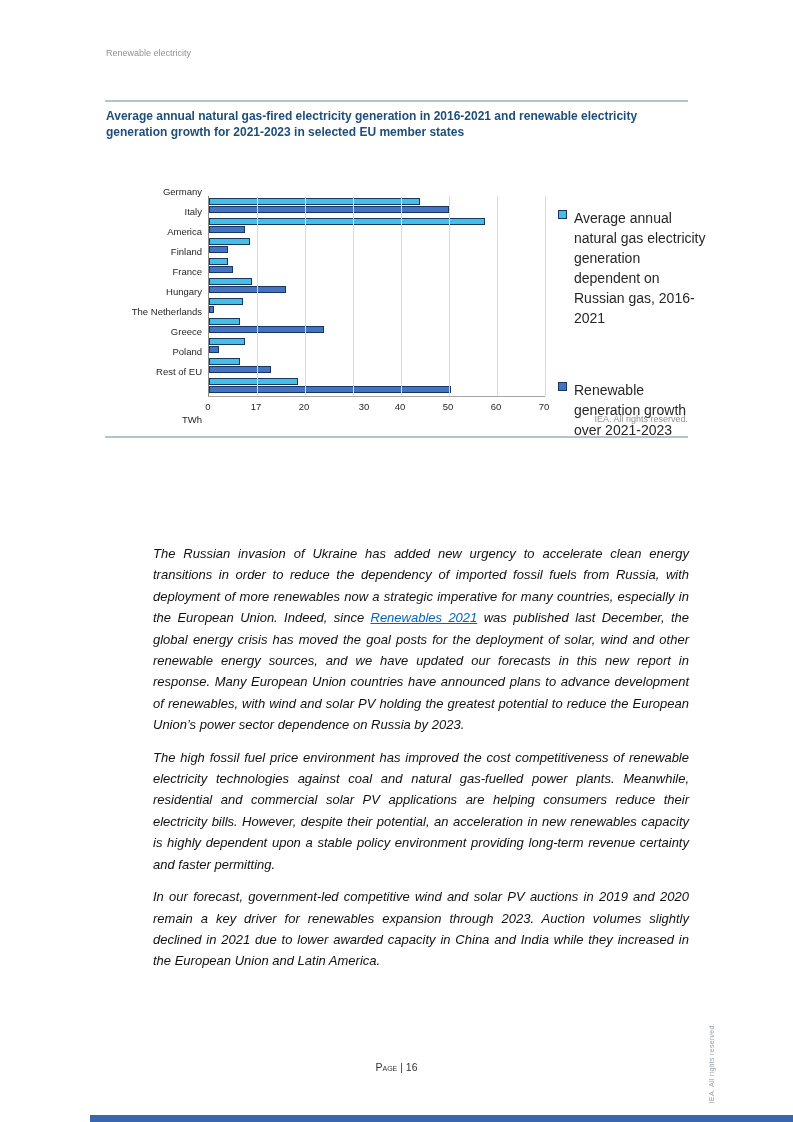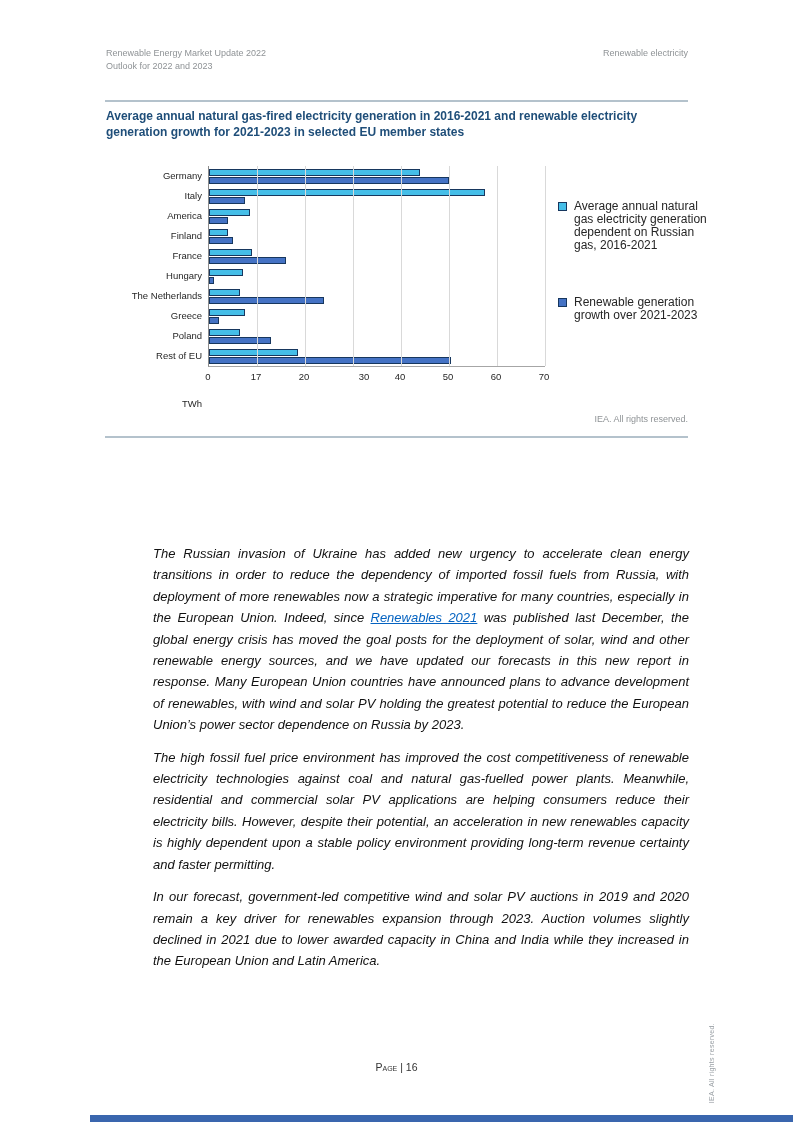--- a/index.html
+++ b/index.html
@@ -9,35 +9,35 @@
   }
   
   .header{position:absolute;left:106px;right:105px;top:47px;display:flex;justify-content:space-between;
     font-size:9px;line-height:13px;color:#8f9396;}
   .rule{position:absolute;left:105px;width:583px;height:2px;background:#b4c2cc;}
   .rule-top{top:100px;}
   .rule-mid{top:436px;}
   
   .fig-title{position:absolute;left:106px;top:109px;width:576px;
     font-size:12px;line-height:15.5px;font-weight:bold;color:#1f4e79;}
-  .chart{position:absolute;left:120px;top:166px;display:flex;align-items:flex-start;}
+  .chart{position:absolute;left:120px;top:166px;display:flex;align-items:center;}
   .col-labels{width:88px;}
   .col-labels .clabel{height:20px;line-height:20px;text-align:right;padding-right:6px;
     font-size:9.5px;color:#262626;white-space:nowrap;}
   .xunit{margin-top:32px;text-align:right;padding-right:6px;font-size:9.5px;color:#262626;}
   .col-plot{width:336px;}
   .plotarea{position:relative;width:336px;height:200px;
     border-left:1px solid #8c8c8c;border-bottom:1px solid #a6a6a6;}
   .gridline{position:absolute;top:0;bottom:0;width:1px;background:#d9d9d9;}
   .brow{height:20px;display:flex;flex-direction:column;justify-content:center;gap:1px;}
   .bar{height:7px;border:1px solid #17375e;box-sizing:border-box;}
   .axisrow{position:relative;height:14px;}
   .xtick{position:absolute;top:4px;transform:translateX(-50%);font-size:9.5px;color:#262626;}
   .col-legend{width:152px;padding-left:14px;padding-top:34px;display:flex;flex-direction:column;gap:44px;}
-  .legend-item{display:flex;align-items:flex-start;font-size:12px;line-height:13px;color:#262626;}
+  .legend-item{display:flex;align-items:flex-start;font-size:14px;line-height:20px;color:#262626;margin-top:8px;}
   .legend-swatch{width:7px;height:7px;border:1px solid #17375e;box-sizing:content-box;
     margin:2px 7px 0 0;flex-shrink:0;}
   .fig-copyright{position:absolute;right:105px;top:414px;font-size:9px;color:#8f9396;}
   
   .h1{position:absolute;left:106px;top:454px;width:578px;
     font-size:19.5px;line-height:26.5px;font-weight:bold;color:#1f4e79;}
   .bodytext{position:absolute;left:153px;top:543px;width:536px;
     font-size:13px;line-height:21.4px;text-align:justify;color:#111111;}
   .bodytext p{margin:0 0 11px 0;font-style:italic;}
   .doclink{color:#0563c1;text-decoration:underline;cursor:pointer;}
@@ -48,24 +48,20 @@
     writing-mode:vertical-rl;transform:rotate(180deg);
     font-size:7px;color:#9aa0a5;letter-spacing:0.3px;}
   .bottom-bar{position:absolute;left:90px;right:0;bottom:0;height:7px;background:#3a66ae;}
 </style>
 </head>
 <body>
 
 <div class="page">
 
   <div class="header">
-    <div>
-      <div>Renewable Energy Market Update 2022</div>
-      <div>Outlook for 2022 and 2023</div>
-    </div>
     <div>Renewable electricity</div>
   </div>
 
   <div class="rule rule-top"></div>
 
   <div class="fig-title">Average annual natural gas-fired electricity generation in 2016-2021 and renewable electricity generation growth for 2021-2023 in selected EU member states</div>
 
   <div class="chart">
     <div class="col-labels">
       <div id="chart-labels">

